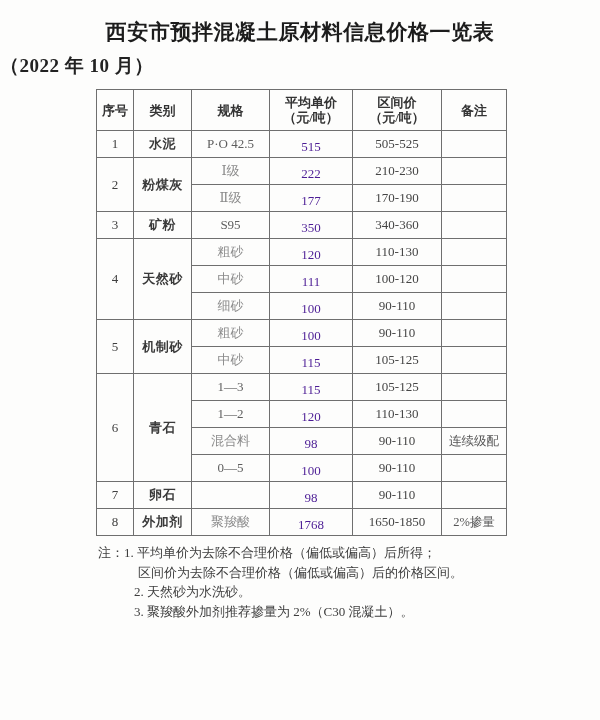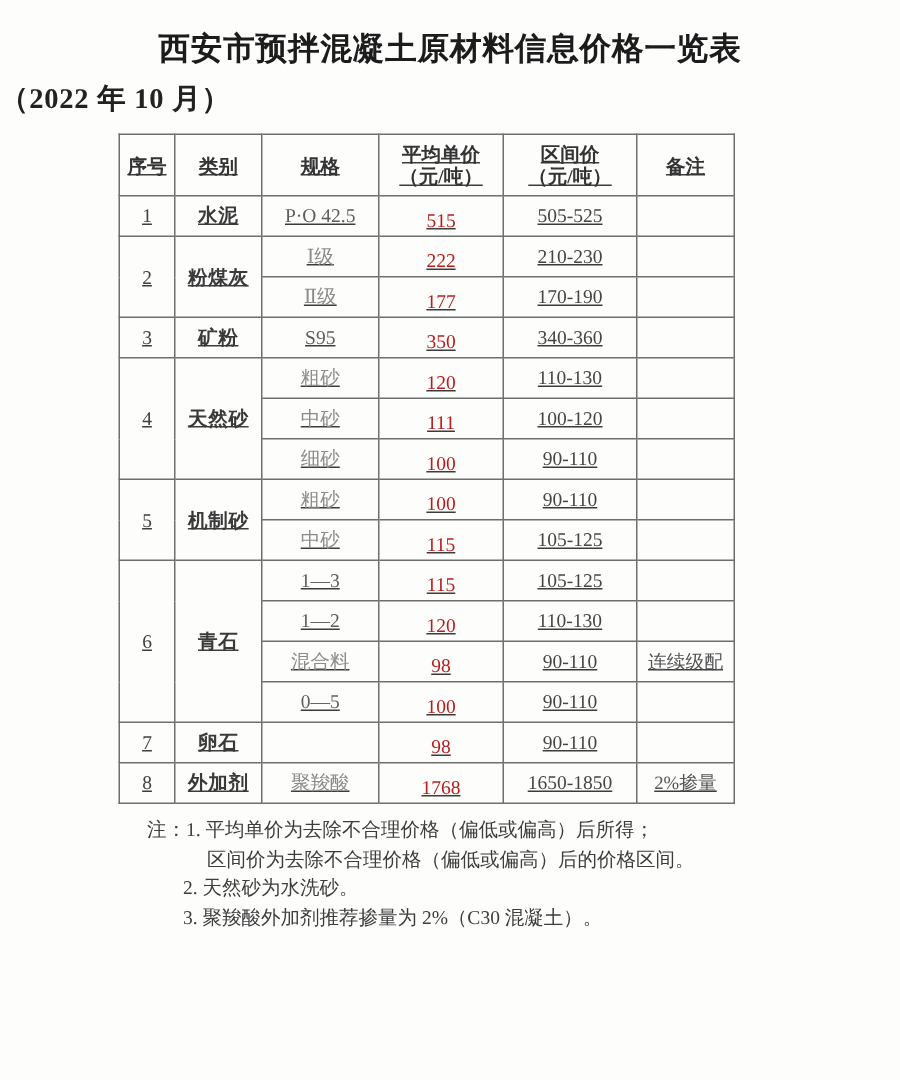--- a/index.html
+++ b/index.html
@@ -16,53 +16,52 @@
     position:absolute; top:20px; left:0; width:600px;
     text-align:center; font-size:21px; font-weight:bold;
     color:#1c1c1c; letter-spacing:0.6px; line-height:1.15;
   }
   .doc-subtitle {
     position:absolute; top:53px; left:0; width:600px;
     text-align:left; font-size:19px; font-weight:bold;
     color:#222222; letter-spacing:0.5px;
   }
   table.price-table {
-    position:absolute; left:79px; top:89px;
+    position:absolute; left:96px; top:89px;
     border-collapse:collapse; table-layout:fixed; width:411px;
     border:1.5px solid #565656;
-    text-decoration:underline;
   }
   col.c-no    { width:37px; }
   col.c-cat   { width:58px; }
   col.c-spec  { width:78px; }
   col.c-avg   { width:83px; }
   col.c-range { width:89px; }
   col.c-note  { width:65px; }
   .price-table th, .price-table td {
     border:1px solid #6f6f6f;
     text-align:center; vertical-align:middle;
     font-size:13px; color:#404040;
     padding:0; overflow:hidden; white-space:nowrap;
   }
   .price-table thead tr { height:41px; }
   .price-table tbody tr { height:27px; }
   .price-table th { font-weight:bold; color:#343434; line-height:15px; }
   td.cat { font-weight:bold; color:#3a3a3a; letter-spacing:0.5px; }
-  td.avg { padding-top:5px; color:#b91c1c; }
+  td.avg { padding-top:5px; color:#4c1d95; }
   td.rng { color:#454545; }
   td.spec { color:#5d5d5d; }
   td.spec.light { color:#8b8b8b; }
   td.note-cell { font-size:12.5px; color:#555555; }
   .notes {
     position:absolute; left:98px; top:543px; width:440px;
     font-size:13px; color:#3d3d3d;
   }
   .note-line { line-height:19.5px; height:19.5px; white-space:nowrap; }
   .ind-cont { margin-left:40px; }
-  .ind-num  { margin-left:24px; }
+  .ind-num  { margin-left:36px; }
   .ind-wrap { margin-left:-1px; }
   .footer {
     position:absolute; left:332px; top:674px; width:160px;
     text-align:center; font-size:13px; color:#3d3d3d; line-height:20px;
   }
 </style>
 </head>
 <body>
 
 <div class="page">

